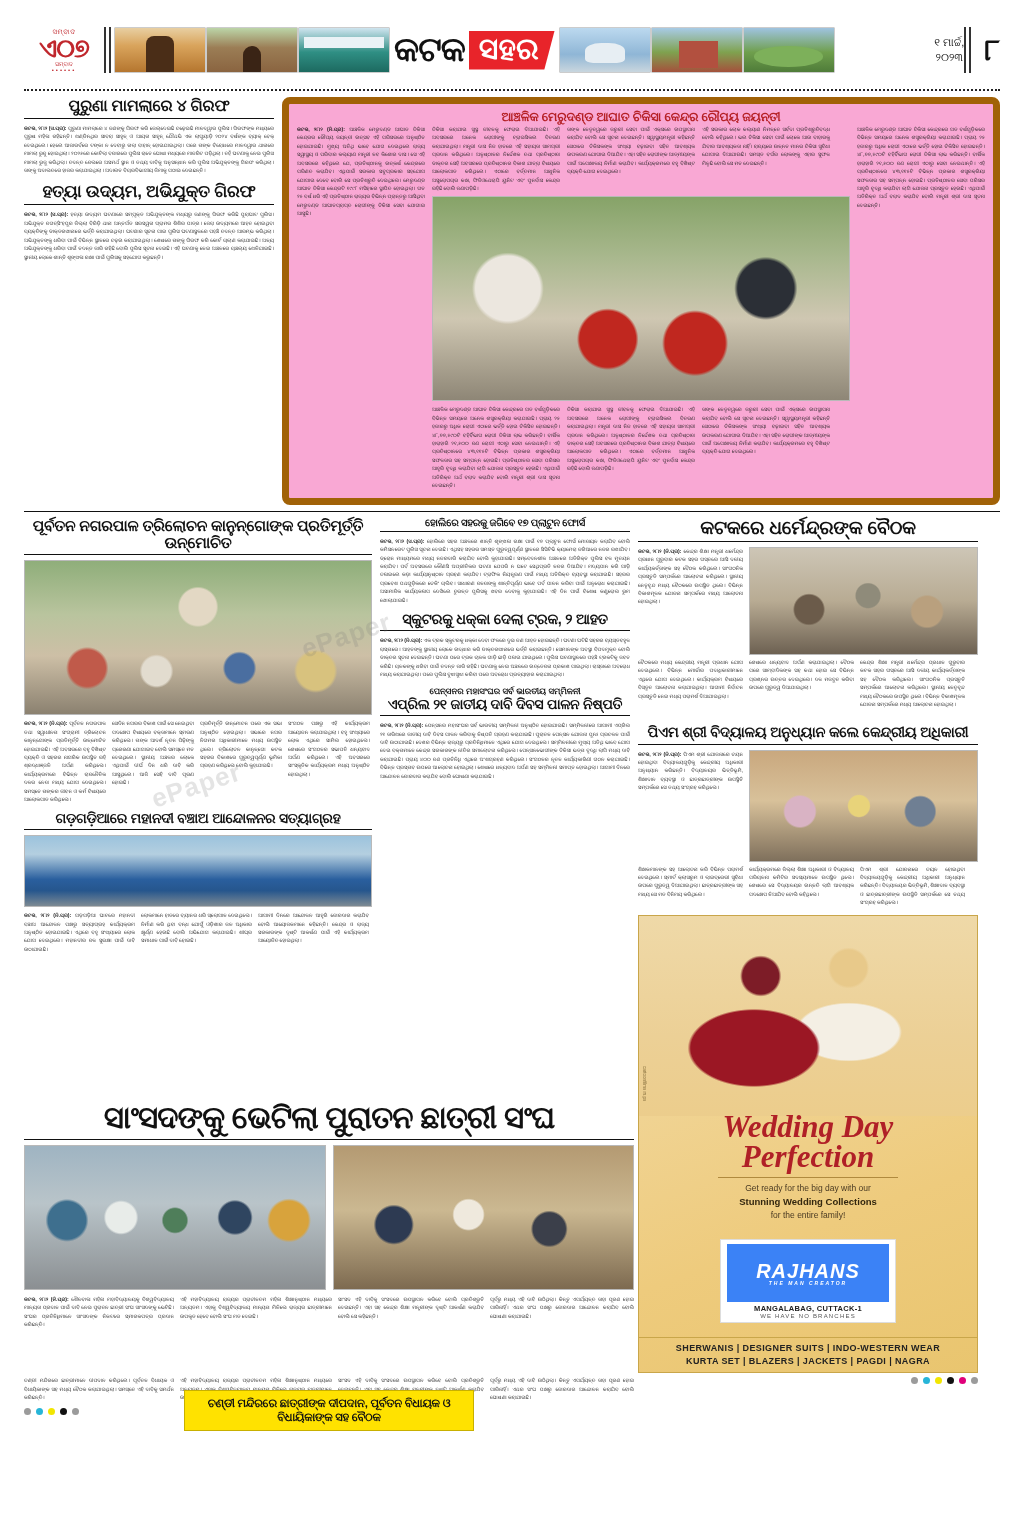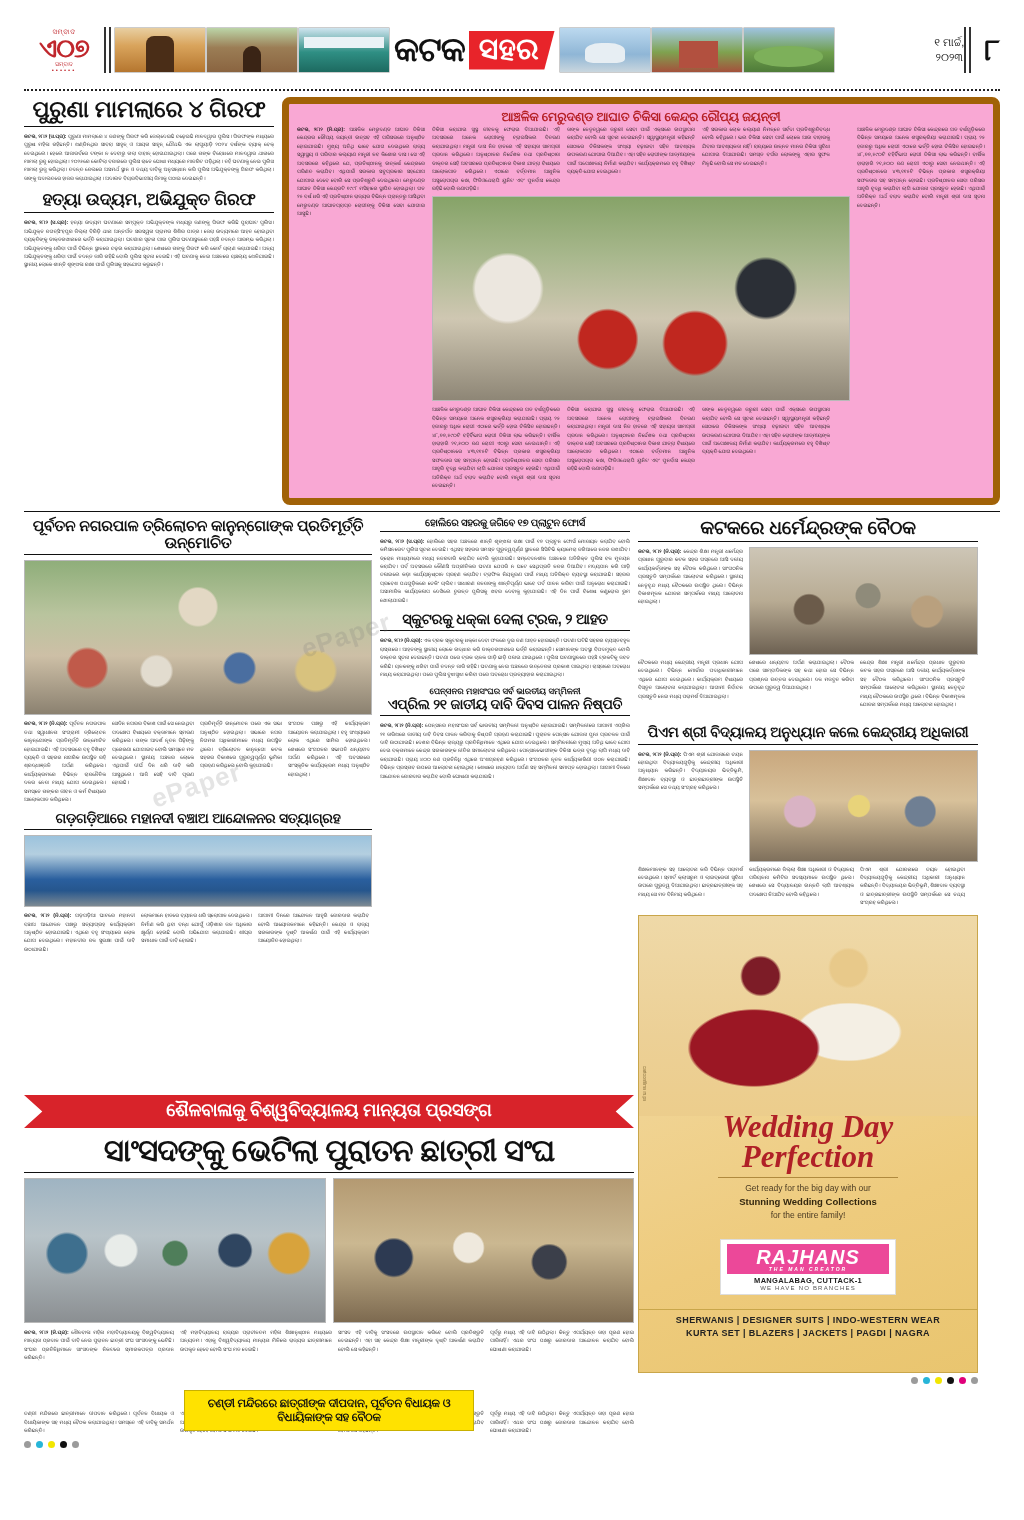--- a/index.html
+++ b/index.html
@@ -106,22 +106,22 @@
       radial-gradient(ellipse at 34% 66%,#9b1724 0 20%,transparent 21%),
       radial-gradient(ellipse at 62% 58%,#f4efe4 0 17%,transparent 18%),
       radial-gradient(circle at 62% 26%,#e8c98a 0 7%,transparent 8%),
       radial-gradient(circle at 36% 30%,#7d1c27 0 7%,transparent 8%),
       linear-gradient(180deg,#efd9a8 0%,#ecd096 60%,#eccd8c 100%); }
   .ad-wd { font-family:"Liberation Serif", serif; color:#b02027; font-weight:bold; font-style:italic;
            font-size:31px; text-align:center; line-height:.98; letter-spacing:0px; }
   .ad-sub { text-align:center; font-size:8.5px; color:#4a3a22; line-height:1.45; }
   .ad-sub b { font-size:9.5px; color:#33270f; }
   .rajhans { background:#fff; border:1px solid #ddd; text-align:center; padding:4px 6px 3px; width:176px; margin:0 auto; }
-  .rj-logo { background:#ec4899; color:#fff; font-style:italic; font-weight:bold; font-size:20px;
-             letter-spacing:1px; padding:2px 4px; position:relative; }
+  .rj-logo { background:#3b82f6; color:#fff; font-style:italic; font-weight:bold; font-size:20px;
+             letter-spacing:1px; padding:16px 4px; position:relative; }
   .rj-tag { font-size:5px; color:#fff; letter-spacing:2px; margin-top:-3px; }
   .rj-addr { font-size:7.5px; font-weight:bold; color:#222; letter-spacing:.3px; margin-top:2px; }
   .rj-br { font-size:6px; color:#555; letter-spacing:1.2px; }
   .ad-items { text-align:center; font-size:9px; font-weight:bold; color:#222; letter-spacing:.4px; line-height:1.5; padding:4px 0 3px; }
   .ad-side { position:absolute; left:3px; top:150px; writing-mode:vertical-rl; font-size:4.5px; color:#8a7340; }
 
   
   .regdots { display:flex; gap:5px; align-items:center; }
   .regdots i { width:7px; height:7px; border-radius:50%; display:block; }
   .wm { position:absolute; font-size:26px; color:rgba(120,120,120,.20); font-weight:bold;
@@ -155,21 +155,21 @@
       <div>୨୦୨୩</div>
     </div>
     <div class="vbars"></div>
     <div class="pagenum">୮</div>
   </div>
   <div class="dashrule"></div>
 
   <div style="display:flex; gap:8px;">
 
     <div style="width:250px;">
-      <div class="hl" style="font-size:23px;">ପୁରୁଣା ମାମଲାରେ ୪ ଗିରଫ</div>
+      <div class="hl" style="font-size:16px;">ପୁରୁଣା ମାମଲାରେ ୪ ଗିରଫ</div>
       <div class="rule"></div>
       <div class="body-col">
         <span class="byline">କଟକ, ୨୮ା୨ (ସ.ପ୍ର):</span>
         <span>ପୁରୁଣା ମାମଲାରେ ୪ ଜଣଙ୍କୁ ଗିରଫ କରି ଜେଲ୍‌ଦେଇଛି ଚଢ଼େଇଛି ମାଳଦ୍ୱାର ପୁଲିସ। ଗିରଫଙ୍କ ମଧ୍ୟରେ ପୁରୁଷ ମହିଳା ରହିଛନ୍ତି। ଖଣ୍ଡିନଥିର ସାବରା ସାହୁନ୍ ଓ ଆୟତା ସାହୁନ୍ ଯୌଥଭି ଏକ ଲାଗୁୟାଡ଼ି ୨୦୨୪ ବର୍ଷଙ୍କ ବ୍ୟାକ୍ ବେକ୍ ଦେଇଥିଲେ। ହେଲେ ଆଜାରର୍ବରେ ଟଙ୍କା ନ ଦେବାରୁ ତାଲା ବାହାନ୍ ହୋଇଯାଇଥିଲା। ପରେ ତାଙ୍କ ବିରୋଧରେ ମାଳଦ୍ୱାର ଥାନାରେ ମାମଲା ରୁଜୁ ହୋଇଥିଲା। ୨୦୨୫ରେ କୋଟିଲା ବଜାରରେ ପୁଲିସ ରାତେ ଘୋଷା ମଧ୍ୟରେ ମାଜରିଟ ପଡ଼ିଥିଲା। ତହଁ ଘଟଣାକୁ ନେଇ ପୁଲିସ ମାମଲା ରୁଜୁ କରିଥିଲା। ତଦନ୍ତ ଜେଲରେ ଅସମର୍ଥ ସ୍ଥାନ ଓ ତଥ୍ୟ ଦାବିକୁ ଅନୁସନ୍ଧାନ କରି ପୁଲିସ ଅଭିଯୁକ୍ତଙ୍କୁ ଗିରଫ କରିଥିଲା। ତାଙ୍କୁ ଅଦାଲତରେ ହାଜର କରାଯାଇଥିଲା। ଅଦାଲତ ବିଚାରବିଭାଗୀୟ ଜିମାକୁ ପଠାଇ ଦେଇଛନ୍ତି।</span>
       </div>
 
       <div class="hl" style="font-size:17px; margin-top:8px;">ହତ୍ୟା ଉଦ୍ୟମ, ଅଭିଯୁକ୍ତ ଗିରଫ</div>
       <div class="rule"></div>
       <div class="body-col">
         <span class="byline">କଟକ, ୨୮ା୨ (ସ.ପ୍ର):</span>
@@ -323,21 +323,20 @@
         <i style="background:#27b5d8"></i>
         <i style="background:#f2e600"></i>
         <i style="background:#111111"></i>
         <i style="background:#e0007a"></i>
         <i style="background:#9b9b9b"></i>
       </div>
     </div>
   </div>
 
   <div style="position:absolute; left:24px; top:1095px; width:610px;">
-    <div class="redband">ଶୈଳବାଳାକୁ ବିଶ୍ୱବିଦ୍ୟାଳୟ ମାନ୍ୟତା ପ୍ରସଙ୍ଗ</div>
     <div class="hl" style="font-size:31px; margin-top:6px; letter-spacing:-1px;">ସାଂସଦଙ୍କୁ ଭେଟିଲା ପୁରାତନ ଛାତ୍ରୀ ସଂଘ</div>
     <div class="rule"></div>
     <div style="display:flex; gap:7px;">
       <div class="photo pgirls" style="flex:1; height:145px;"></div>
       <div class="photo pindoor" style="flex:1; height:145px;"></div>
     </div>
     <div style="display:flex; gap:6px; margin-top:5px;">
       <div style="width:150px;" class="body-col">
         <span class="byline">କଟକ, ୨୮ା୨ (ନି.ପ୍ର):</span>
         <span>ଶୈଳବାଳା ମହିଳା ମହାବିଦ୍ୟାଳୟକୁ ବିଶ୍ୱବିଦ୍ୟାଳୟ ମାନ୍ୟତା ପ୍ରଦାନ ପାଇଁ ଦାବି ନେଇ ପୁରାତନ ଛାତ୍ରୀ ସଂଘ ସାଂସଦଙ୍କୁ ଭେଟିଛି। ସଂଘର ପ୍ରତିନିଧିମାନେ ସାଂସଦଙ୍କ ନିକଟରେ ସ୍ମାରକପତ୍ର ପ୍ରଦାନ କରିଛନ୍ତି।</span>

